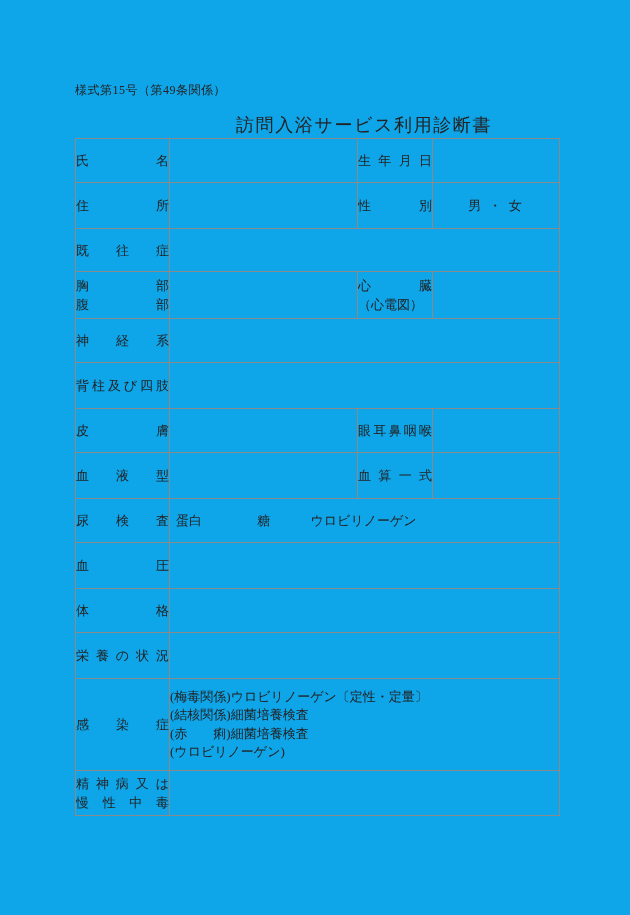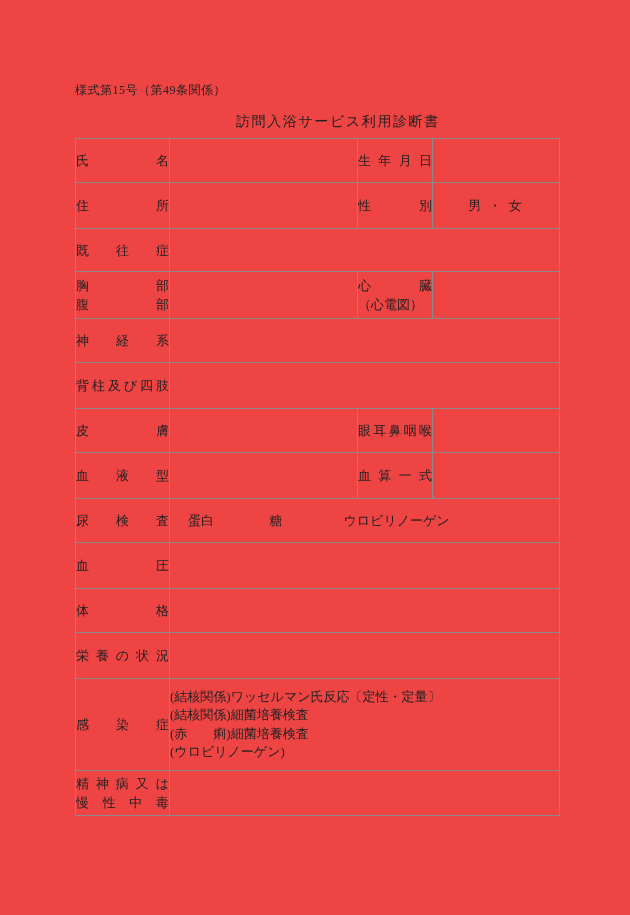--- a/index.html
+++ b/index.html
@@ -1,30 +1,30 @@
 <!DOCTYPE html>
 <html><head>
 <meta charset="utf-8">
 <style>
   html,body{margin:0;padding:0;background:#fff;}
-  .page{position:relative;width:630px;height:915px;background:#ef4444;
+  .page{position:relative;width:630px;height:915px;background:#0ea5e9;
         font-family:"Liberation Serif","DejaVu Serif",serif;color:#222;}
   .form-no{position:absolute;left:75px;top:82px;font-size:12px;letter-spacing:.5px;white-space:nowrap;}
-  .title{position:absolute;left:236px;top:113px;font-size:14px;letter-spacing:1.6px;white-space:nowrap;}
+  .title{position:absolute;left:236px;top:113px;font-size:18px;letter-spacing:1.6px;white-space:nowrap;}
   table.diag{position:absolute;left:75px;top:138px;border-collapse:collapse;table-layout:fixed;width:484px;}
   table.diag td{border:1px solid #8a8a8a;font-size:13px;padding:0;vertical-align:middle;overflow:hidden;}
   col.c1{width:94px}col.c2{width:188px}col.c3{width:75px}col.c4{width:127px}
   td.lbl{padding:0 7px;}
   td.sub{padding:0 4px;}
   .j{display:flex;justify-content:space-between;line-height:19px;}
   .j span{display:block;}
   .ctr{line-height:19px;}
   td.gender{text-align:center;letter-spacing:2px;margin-left:18px;}
   td.urine span{display:inline-block;white-space:nowrap;}
-  .u1{margin-left:18px}.u2{margin-left:52px}.u3{margin-left:58px}
+  .u1{margin-left:6px}.u2{margin-left:52px}.u3{margin-left:37px}
   td.inf{padding:6px 6px 6px 10px;font-size:12px;line-height:18.5px;}
   td.inf div{white-space:nowrap;}
 </style>
 </head>
 <body>
 
 <div class="page">
 
   <div class="form-no">様式第15号（第49条関係）</div>
   <div class="title">訪問入浴サービス利用診断書</div>
@@ -222,21 +222,21 @@
 
     <tr style="height:92px">
       <td class="lbl">
             <div class="j">
               <span>感</span>
               <span>染</span>
               <span>症</span>
             </div>
           </td>
       <td colspan="3" class="inf">
-        <div>(結核関係)ワッセルマン氏反応〔定性・定量〕</div>
+        <div>(梅毒関係)ウロビリノーゲン〔定性・定量〕</div>
         <div>(結核関係)細菌培養検査</div>
         <div>(赤　　痢)細菌培養検査</div>
         <div>(ウロビリノーゲン)</div>
       </td>
     </tr>
 
     <tr style="height:45px">
       <td class="lbl">
         <div class="j">
               <span>精</span>

